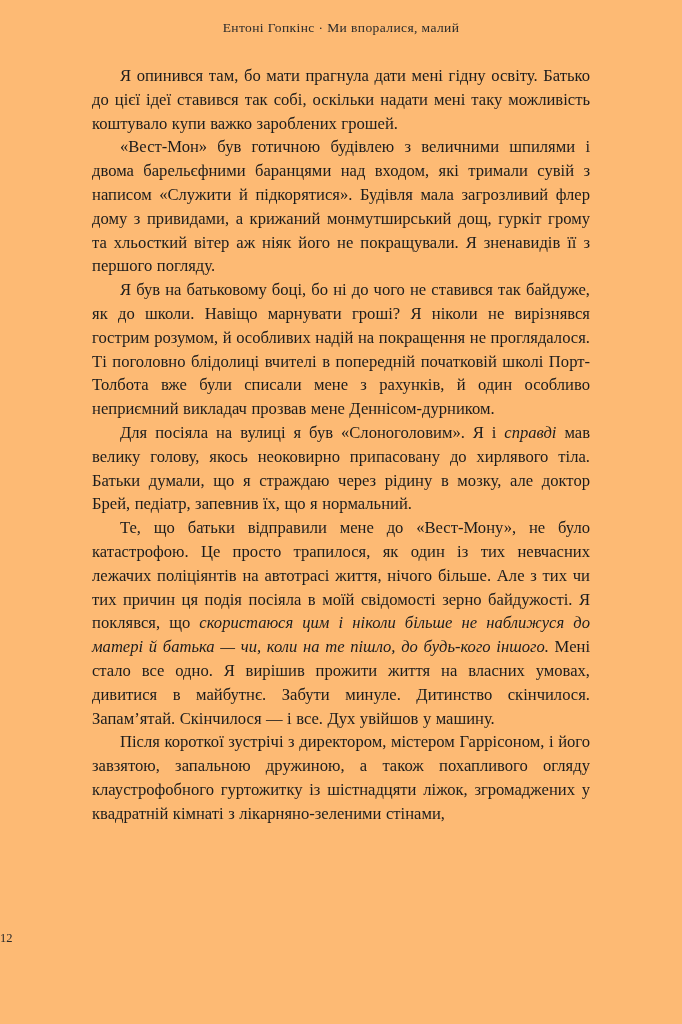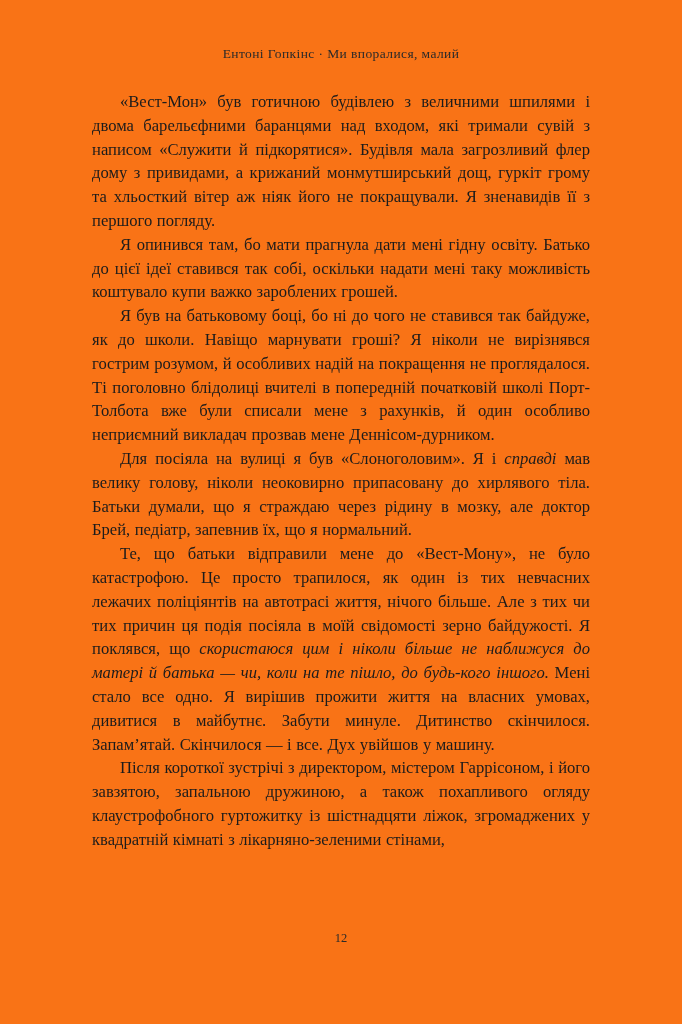--- a/index.html
+++ b/index.html
@@ -5,22 +5,22 @@
   html, body {
     margin: 0;
     padding: 0;
     background: #ffffff;
   }
   .page {
     position: relative;
     width: 682px;
     height: 1024px;
     box-sizing: border-box;
-    background: #f97316;
-    padding: 46px 92px 0 92px;
+    background: #fdba74;
+    padding: 20px 92px 0 92px;
     font-family: "Liberation Serif", "DejaVu Serif", serif;
     color: #1c1c1c;
     overflow: hidden;
   }
   .running-head {
     text-align: center;
     font-size: 13.5px;
     letter-spacing: 0.03em;
     color: #2a2a2a;
     margin: 0 0 28px 0;
@@ -35,34 +35,34 @@
     word-spacing: 0.02em;
   }
   .body-text .italic {
     font-style: italic;
   }
   .page-number {
     position: absolute;
     left: 0;
     right: 0;
     bottom: 78px;
-    text-align: center;
+    text-align: left;
     font-size: 12.5px;
     color: #2a2a2a;
   }
 </style>
 </head>
 <body>
 
 <div class="page">
   <div class="running-head">Ентоні Гопкінс · Ми впоралися, малий</div>
 
   <div class="body-text">
+      <p><span>Я опинився там, бо мати прагнула дати мені гідну освіту. Батько до цієї ідеї ставився так собі, оскільки надати мені таку можливість коштувало купи важко зароблених грошей.</span></p>
       <p><span>«Вест-Мон» був готичною будівлею з величними шпилями і двома барельєфними баранцями над входом, які тримали сувій з написом «Служити й підкорятися». Будівля мала загрозливий флер дому з привидами, а крижаний монмутширський дощ, гуркіт грому та хльосткий вітер аж ніяк його не покращували. Я зненавидів її з першого погляду.</span></p>
-      <p><span>Я опинився там, бо мати прагнула дати мені гідну освіту. Батько до цієї ідеї ставився так собі, оскільки надати мені таку можливість коштувало купи важко зароблених грошей.</span></p>
       <p><span>Я був на батьковому боці, бо ні до чого не ставився так байдуже, як до школи. Навіщо марнувати гроші? Я ніколи не вирізнявся гострим розумом, й особливих надій на покращення не проглядалося. Ті поголовно блідолиці вчителі в попередній початковій школі Порт-Толбота вже були списали мене з рахунків, й один особливо неприємний викладач прозвав мене Деннісом-дурником.</span></p>
-      <p><span>Для посіяла на вулиці я був «Слоноголовим». Я і </span><span class="italic">справді</span><span> мав велику голову, ніколи неоковирно припасовану до хирлявого тіла. Батьки думали, що я страждаю через рідину в мозку, але доктор Брей, педіатр, запевнив їх, що я нормальний.</span></p>
+      <p><span>Для посіяла на вулиці я був «Слоноголовим». Я і </span><span class="italic">справді</span><span> мав велику голову, якось неоковирно припасовану до хирлявого тіла. Батьки думали, що я страждаю через рідину в мозку, але доктор Брей, педіатр, запевнив їх, що я нормальний.</span></p>
       <p><span>Те, що батьки відправили мене до «Вест-Мону», не було катастрофою. Це просто трапилося, як один із тих невчасних лежачих поліціянтів на автотрасі життя, нічого більше. Але з тих чи тих причин ця подія посіяла в моїй свідомості зерно байдужості. Я поклявся, що </span><span class="italic">скористаюся цим і ніколи більше не наближуся до матері й батька — чи, коли на те пішло, до будь-кого іншого.</span><span> Мені стало все одно. Я вирішив прожити життя на власних умовах, дивитися в майбутнє. Забути минуле. Дитинство скінчилося. Запам’ятай. Скінчилося — і все. Дух увійшов у машину.</span></p>
       <p><span>Після короткої зустрічі з директором, містером Гаррісоном, і його завзятою, запальною дружиною, а також похапливого огляду клаустрофобного гуртожитку із шістнадцяти ліжок, згромаджених у квадратній кімнаті з лікарняно-зеленими стінами,</span></p>
     </div>
 
   <div class="page-number">12</div>
 </div>
 
 </body></html>

